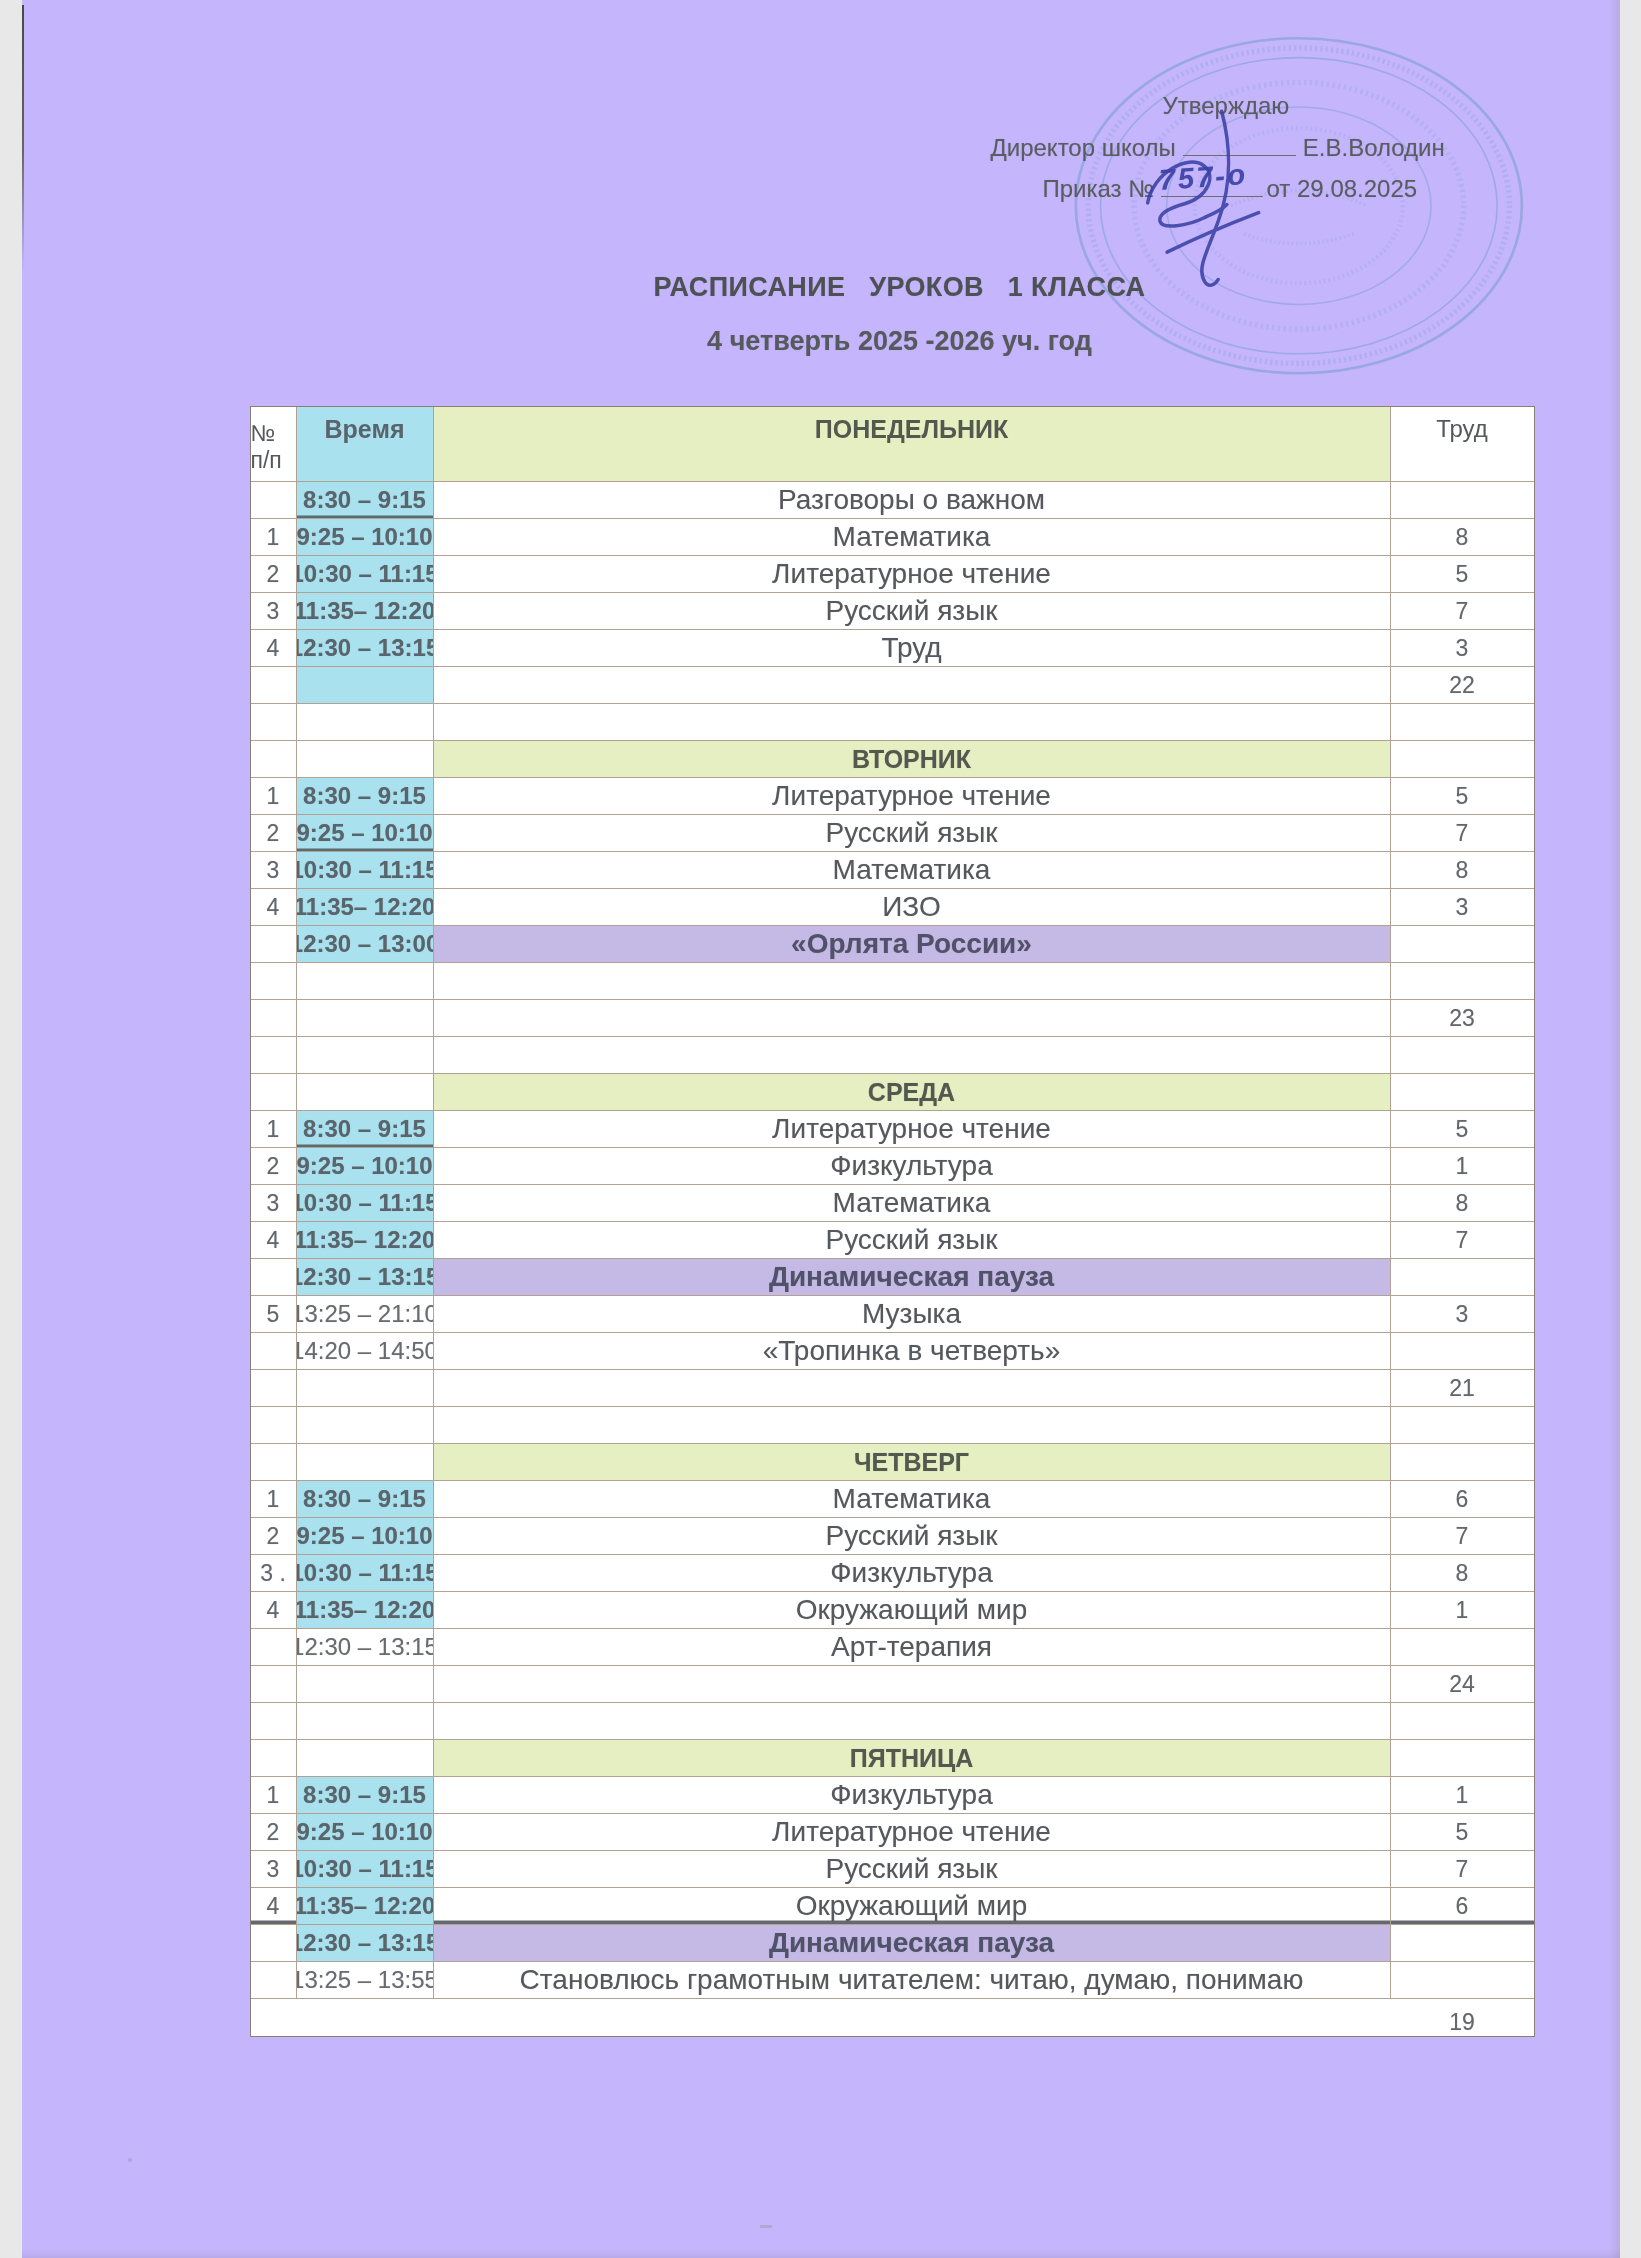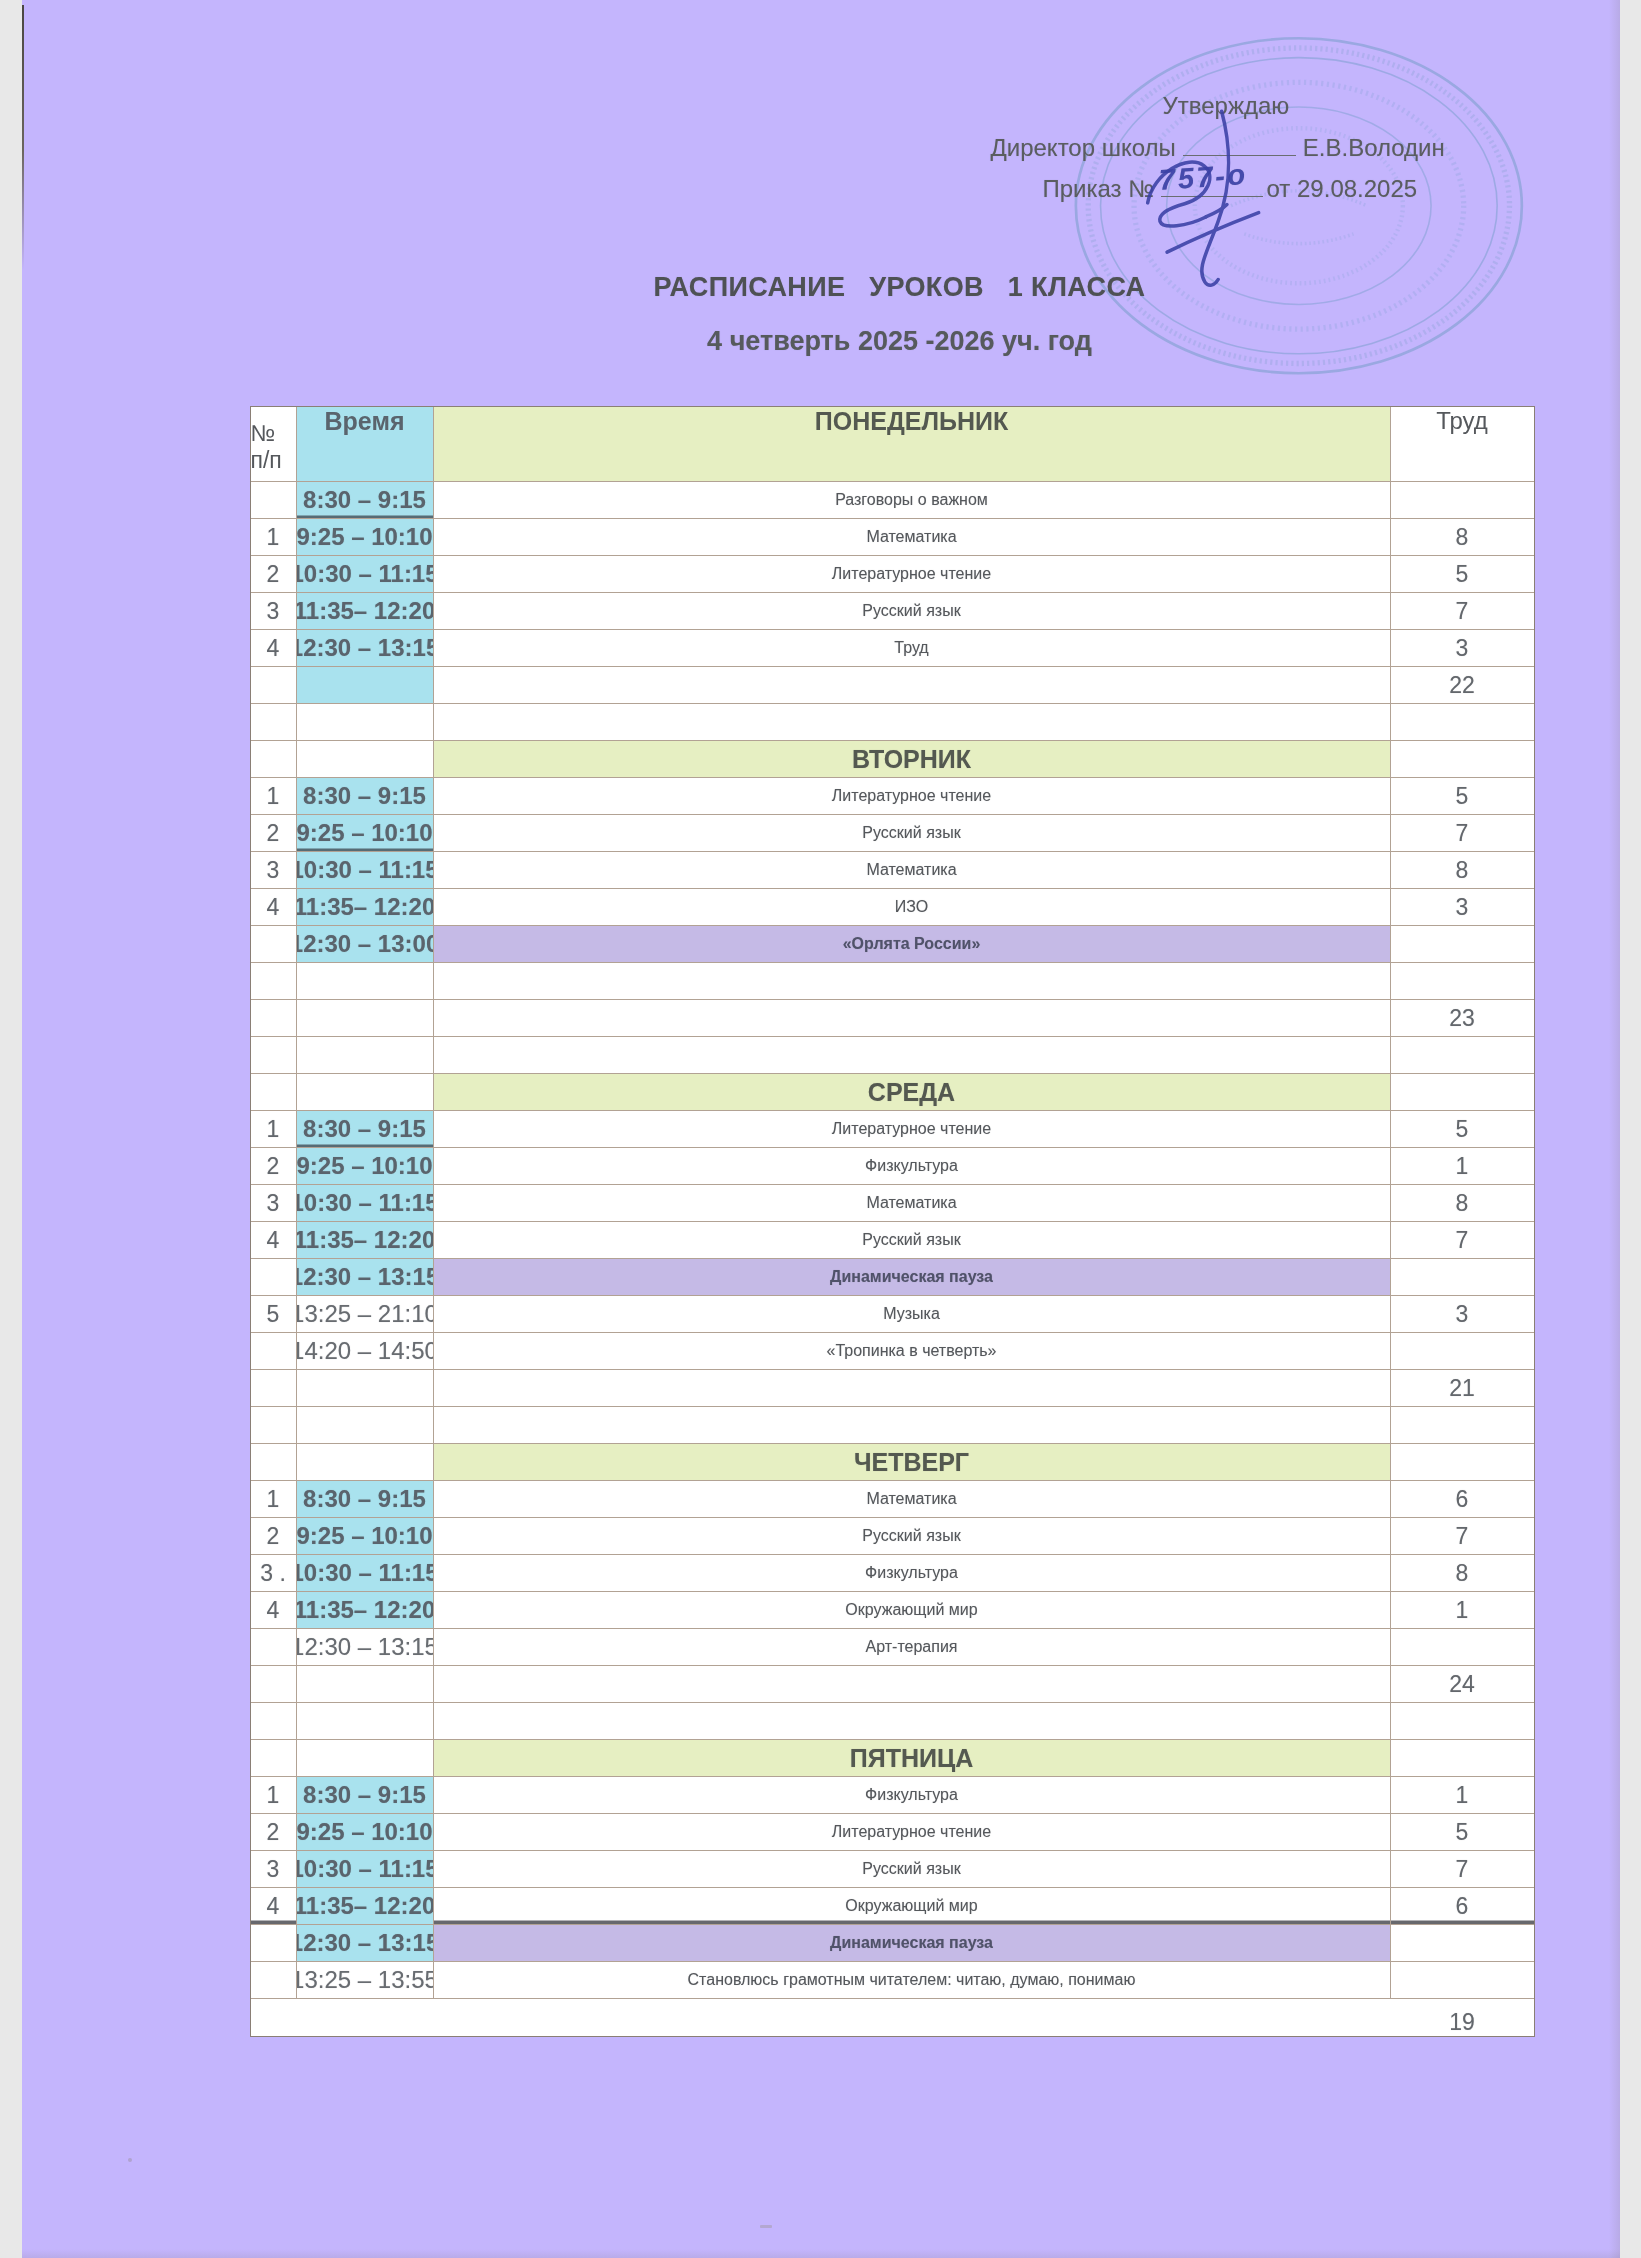--- a/index.html
+++ b/index.html
@@ -48,25 +48,25 @@
     border:1.8px solid var(--line_dark);box-sizing:border-box;background:#fff;}
   .row{display:flex;height:37px;border-bottom:0.9px solid var(--line);box-sizing:border-box;}
   .row:last-child{border-bottom:none;align-items:flex-end;}
   .row.hdr{height:75px;}
   .cell{box-sizing:border-box;border-right:0.9px solid var(--line);
     display:flex;align-items:center;justify-content:center;overflow:hidden;white-space:nowrap;}
   .c-num{width:46px;font-size:23px;color:#63676c;}
   .c-time{width:137px;font-size:24px;font-weight:bold;color:#5a646d;}
   .c-time.cyan{background:var(--cyan);}
   .c-time.wt{font-weight:normal;color:#686c71;background:#fff;}
-  .c-subj{flex:1;font-size:16px;color:#55585c;}
+  .c-subj{flex:1;font-size:28px;color:#55585c;}
   .c-subj.day{background:var(--green);font-weight:bold;font-size:25px;color:#545950;}
   .c-subj.pur{background:var(--purple);font-weight:bold;color:#50526a;}
   .c-score{width:143px;font-size:23px;color:#63676c;border-right:none;}
-  .hdr .cell{align-items:flex-start;}
+  .hdr .cell{align-items:flex-start;padding-top:8px;}
   .hdr .c-num{flex-direction:column;line-height:27px;font-size:23px;color:#55585c;padding-top:5.3px;}
   .hdr .c-time{font-weight:bold;font-size:25px;}
   .hdr .c-subj{font-weight:bold;}
   .hdr .c-score{font-size:24px;font-weight:normal;color:#55585c;}
   .tdark{box-shadow:inset 0 -2.6px 0 0 rgba(52,58,66,.7);}
   .row.rdark{box-shadow:inset 0 -3.5px 0 0 rgba(44,46,52,.72);}
   .soft{text-shadow:0 0 0.9px rgba(90,92,96,.35);}
 </style>
 </head>
 <body>

